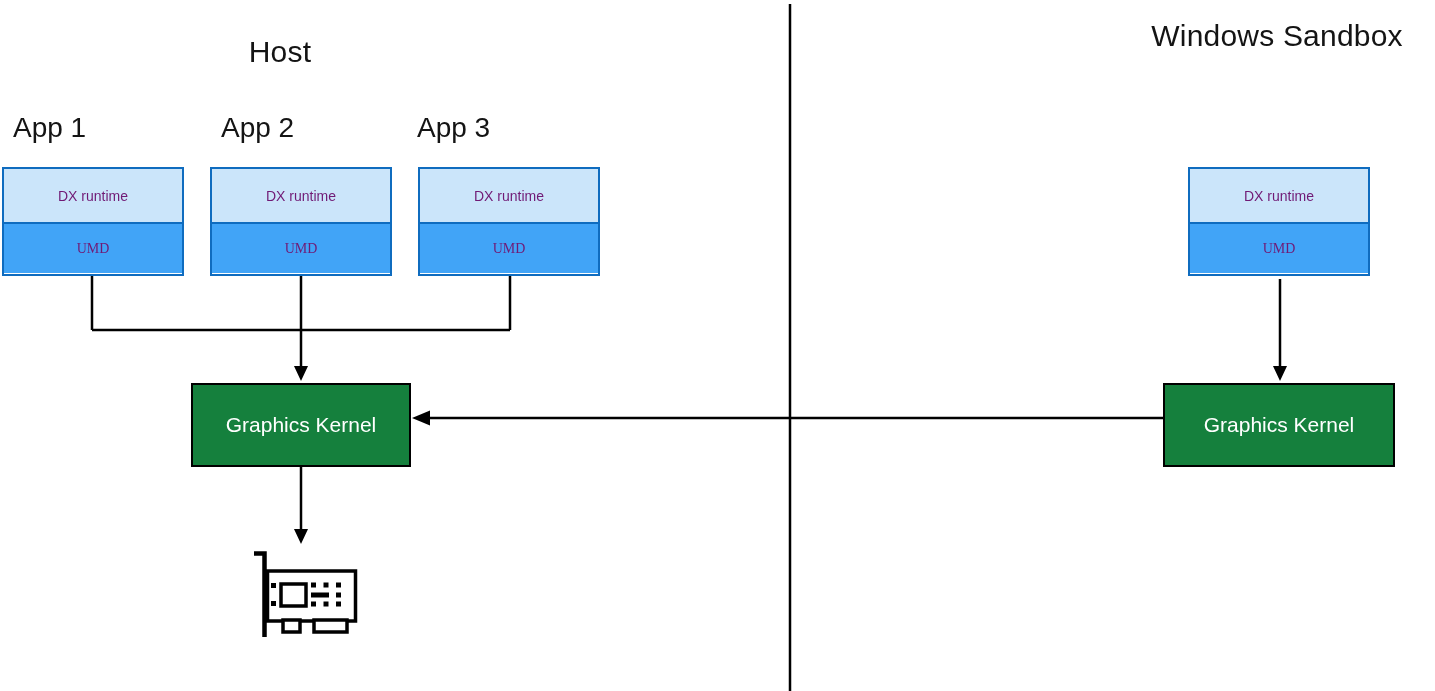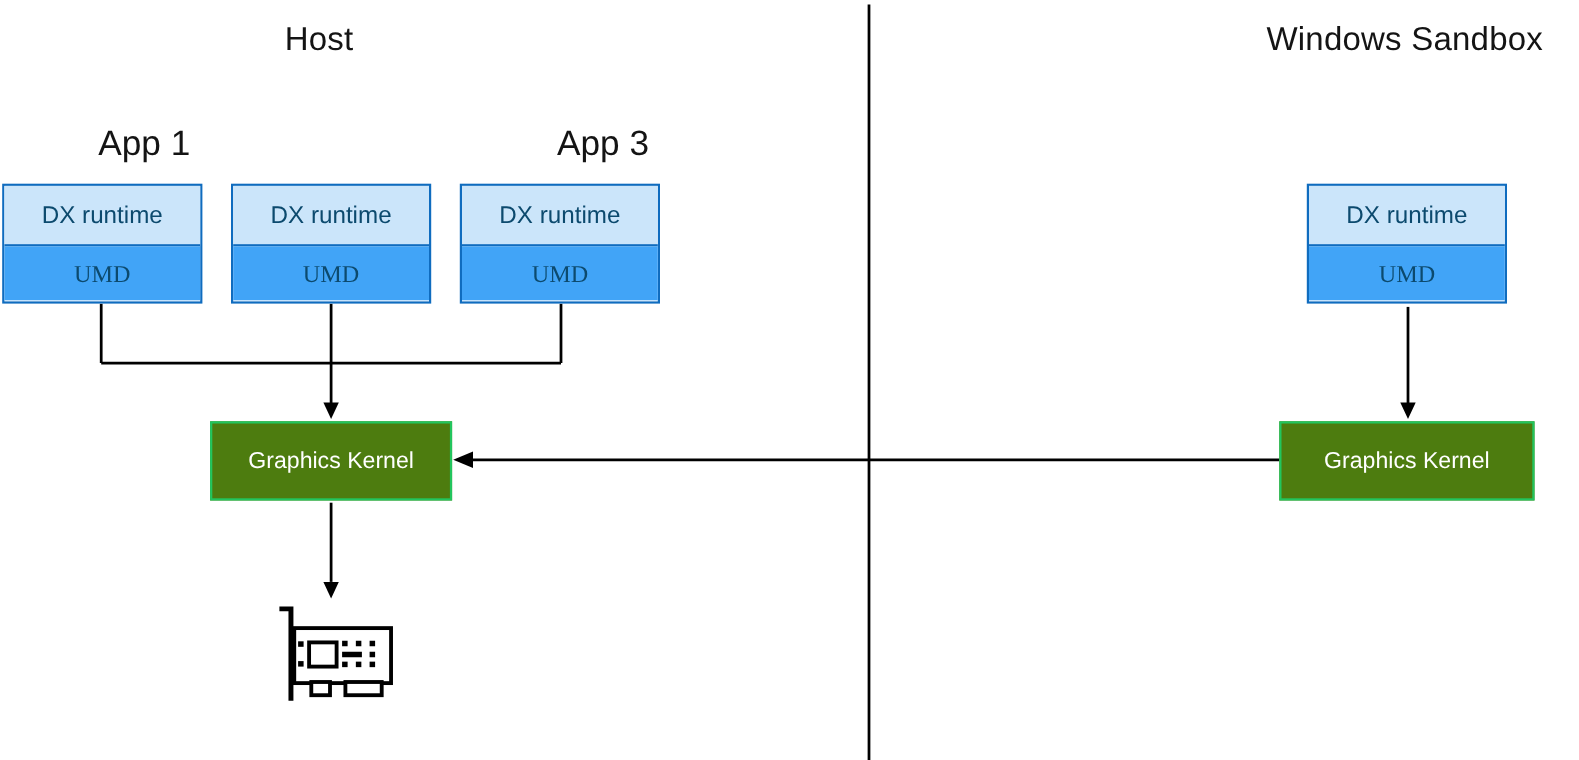--- a/index.html
+++ b/index.html
@@ -21,74 +21,74 @@
     position: absolute;
     top: 19px;
     width: 320px;
     text-align: center;
     font-size: 30px;
     font-weight: 400;
     letter-spacing: 0.2px;
     color: #141414;
     white-space: nowrap;
   }
-  .host-title    { left: 130px; }
+  .host-title    { left: 120px; margin-top: 16px; }
   .sandbox-title { left: 1117px; }
   .app-label {
     position: absolute;
     top: 112px;
     width: 160px;
-    text-align: right;
-    font-size: 32px;
+    text-align: left;
+    font-size: 28px;
     font-weight: 400;
     color: #141414;
     white-space: nowrap;
   }
   .app-label-1 { left: 13px; }
   .app-label-2 { left: 221px; }
-  .app-label-3 { left: 430px; }
+  .app-label-3 { left: 417px; }
   .app-label-4 { left: 1200px; }
   .app-box {
     position: absolute;
     top: 167px;
     width: 182px;
     height: 109px;
     box-sizing: border-box;
     border: 2.5px solid #0f6cbf;
     background: #ffffff;
   }
   .app-box-1 { left: 2px; }
   .app-box-2 { left: 210px; }
   .app-box-3 { left: 418px; }
   .app-box-4 { left: 1188px; }
   .app-row {
     display: flex;
     align-items: center;
     justify-content: center;
-    font-size: 22px;
-    color: #0c4a6e;
+    font-size: 14px;
+    color: #701a75;
     box-sizing: border-box;
   }
   .row-dx {
     height: 55px;
     background: #cbe5fa;
     border-bottom: 2.5px solid #0f6cbf;
   }
   .row-umd {
     height: 49px;
     background: #41a4f7;
     font-family: Liberation Serif, serif;
   }
   .kernel-box {
     position: absolute;
     top: 383px;
-    height: 72px;
+    height: 84px;
     box-sizing: border-box;
-    background: #4d7c0f;
-    border: 2px solid #22c55e;
+    background: #15803d;
+    border: 2px solid #000000;
     color: #ffffff;
     font-size: 21px;
     display: flex;
     align-items: center;
     justify-content: center;
     white-space: nowrap;
   }
   .kernel-host    { left: 191px; width: 220px; }
   .kernel-sandbox { left: 1163px; width: 232px; }
 </style>
@@ -133,20 +133,21 @@
       </g>
       <rect x="283" y="620" width="17" height="12" stroke="#000" stroke-width="3.5" fill="#fff"></rect>
       <rect x="314" y="620" width="33" height="12" stroke="#000" stroke-width="3.5" fill="#fff"></rect>
     </g>
   </svg>
 
   <div class="section-title host-title">Host</div>
   <div class="section-title sandbox-title">Windows Sandbox</div>
 
   <div class="app-label app-label-1">App 1</div>
+  <div class="app-label app-label-2">App 2</div>
   <div class="app-label app-label-3">App 3</div>
 
   <div class="app-box app-box-1">
     <div class="app-row row-dx">DX runtime</div>
     <div class="app-row row-umd">UMD</div>
   </div>
   <div class="app-box app-box-2">
     <div class="app-row row-dx">DX runtime</div>
     <div class="app-row row-umd">UMD</div>
   </div>

